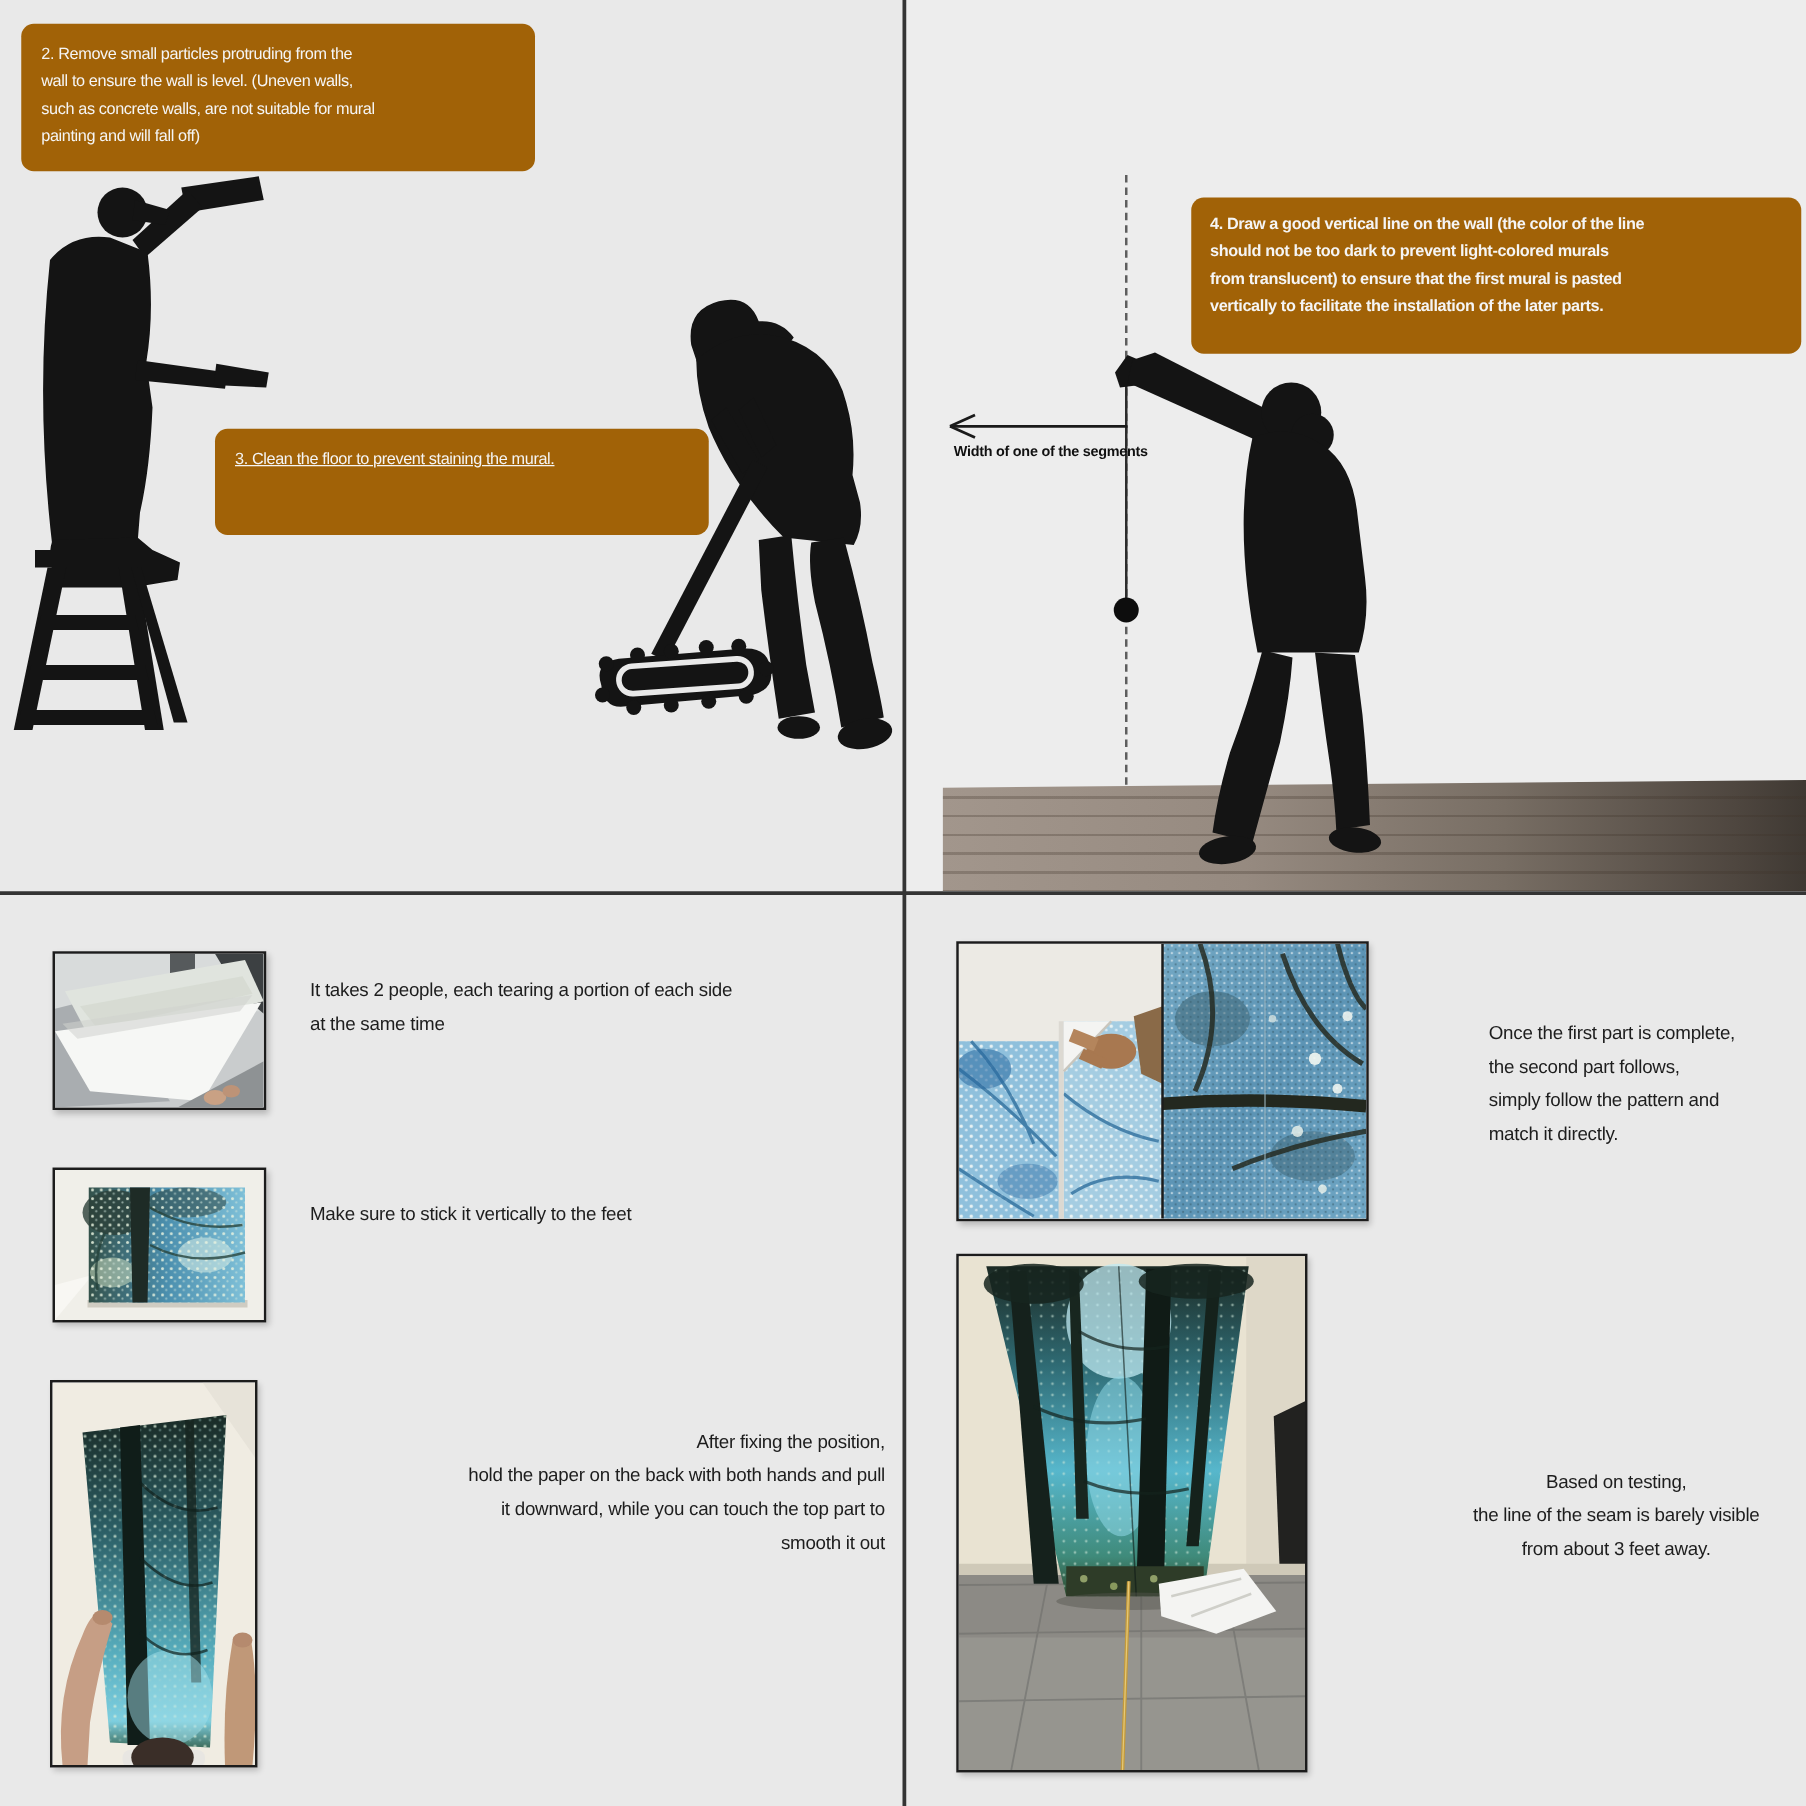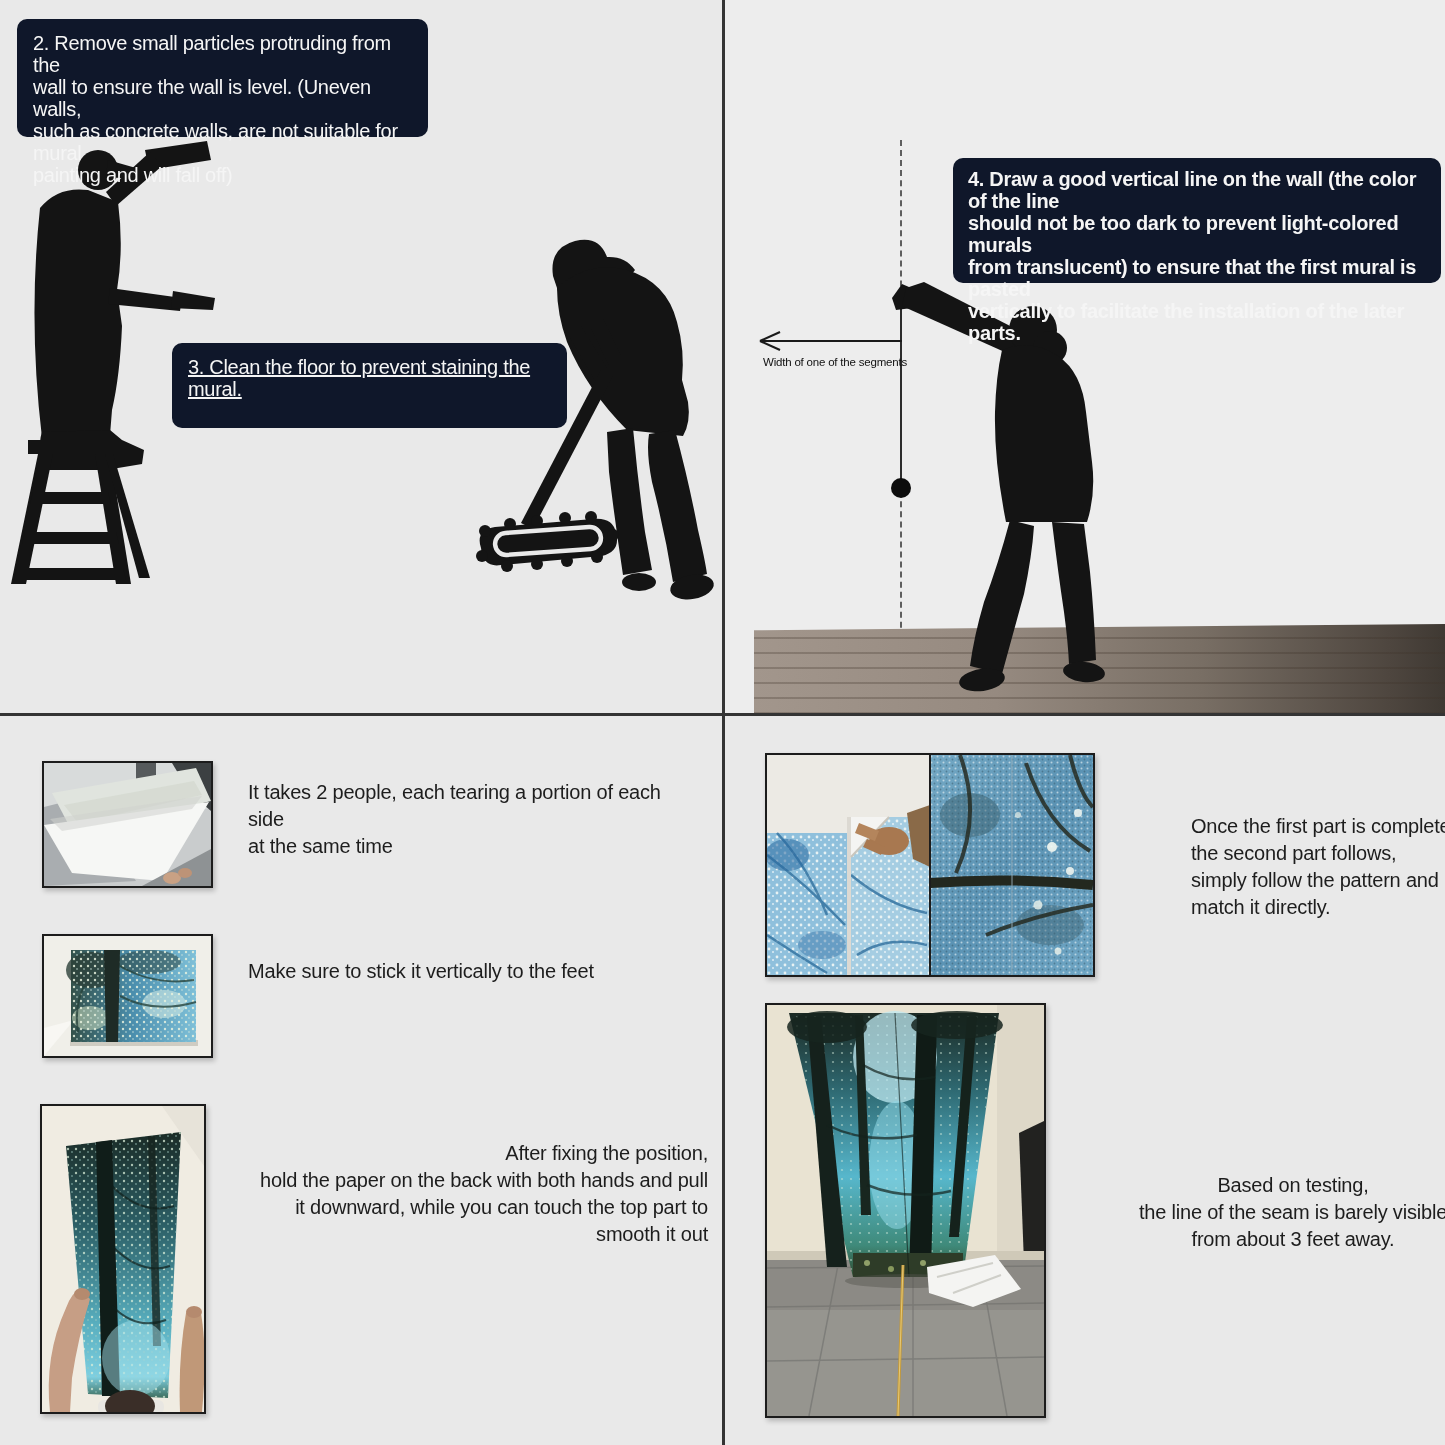--- a/index.html
+++ b/index.html
@@ -3,26 +3,26 @@
 <meta charset="utf-8">
 <style>
   html,body{margin:0;padding:0;background:#d9d9d9;}
   .canvas{position:relative;width:1445px;height:1445px;background:#e9e9e9;overflow:hidden;
           font-family:"Liberation Sans",sans-serif;}
   .abs{position:absolute;}
   .q-tr-bg{left:725px;top:0;width:720px;height:713px;background:#ededed;}
   .divider-v{left:722px;top:0;width:3px;height:1445px;background:#343434;z-index:40;}
   .divider-h{left:0;top:713px;width:1445px;height:3px;background:#343434;z-index:40;}
 
-  .callout{background:#0f172a;border-radius:10px;color:#f5f5f5;
-           font-size:20px;line-height:22px;letter-spacing:-0.3px;
+  .callout{background:#a16207;border-radius:10px;color:#f5f5f5;
+           font-size:13px;line-height:22px;letter-spacing:-0.3px;
            padding:13px 16px;box-sizing:border-box;white-space:pre-line;z-index:5;}
-  .caption{color:#1d1d1d;font-size:20px;line-height:27px;letter-spacing:-0.2px;
+  .caption{color:#1d1d1d;font-size:15px;line-height:27px;letter-spacing:-0.2px;
            white-space:pre-line;z-index:5;}
-  .small-label{color:#111;font-size:11.5px;font-weight:400;letter-spacing:-0.2px;}
+  .small-label{color:#111;font-size:11.5px;font-weight:700;letter-spacing:-0.2px;}
 
   .photo{border:2px solid #1c1c1c;box-sizing:border-box;background:#fff;
          box-shadow:2px 3px 5px rgba(0,0,0,0.22);overflow:hidden;}
   .photo svg{display:block;}
 
   .dash-line{border-left:2px dashed #5e5e5e;width:0;z-index:1;}
   .plumb-string{width:2px;background:#2c2c2c;z-index:2;}
   .plumb-bob{width:20px;height:20px;border-radius:50%;background:#0d0d0d;z-index:2;}
   .wood-floor{background:
       repeating-linear-gradient(to bottom, rgba(62,50,40,0) 0 13px, rgba(62,50,40,0.28) 13px 15px),

